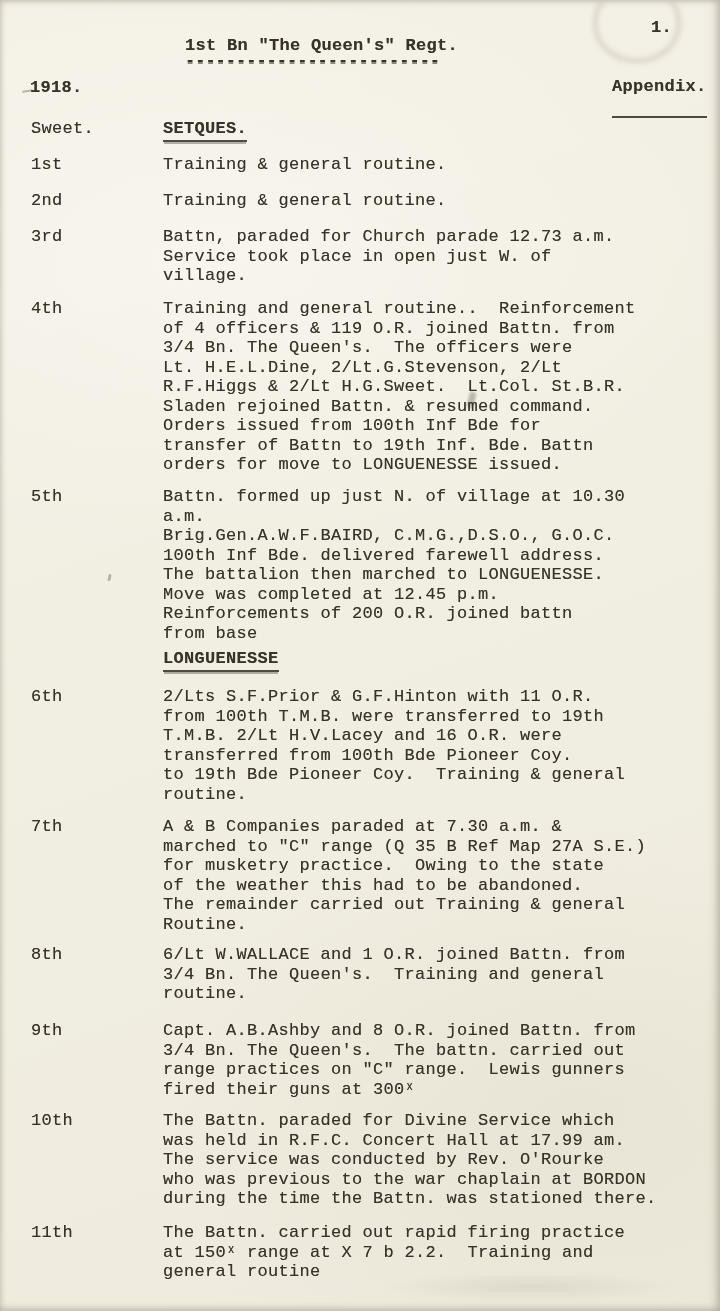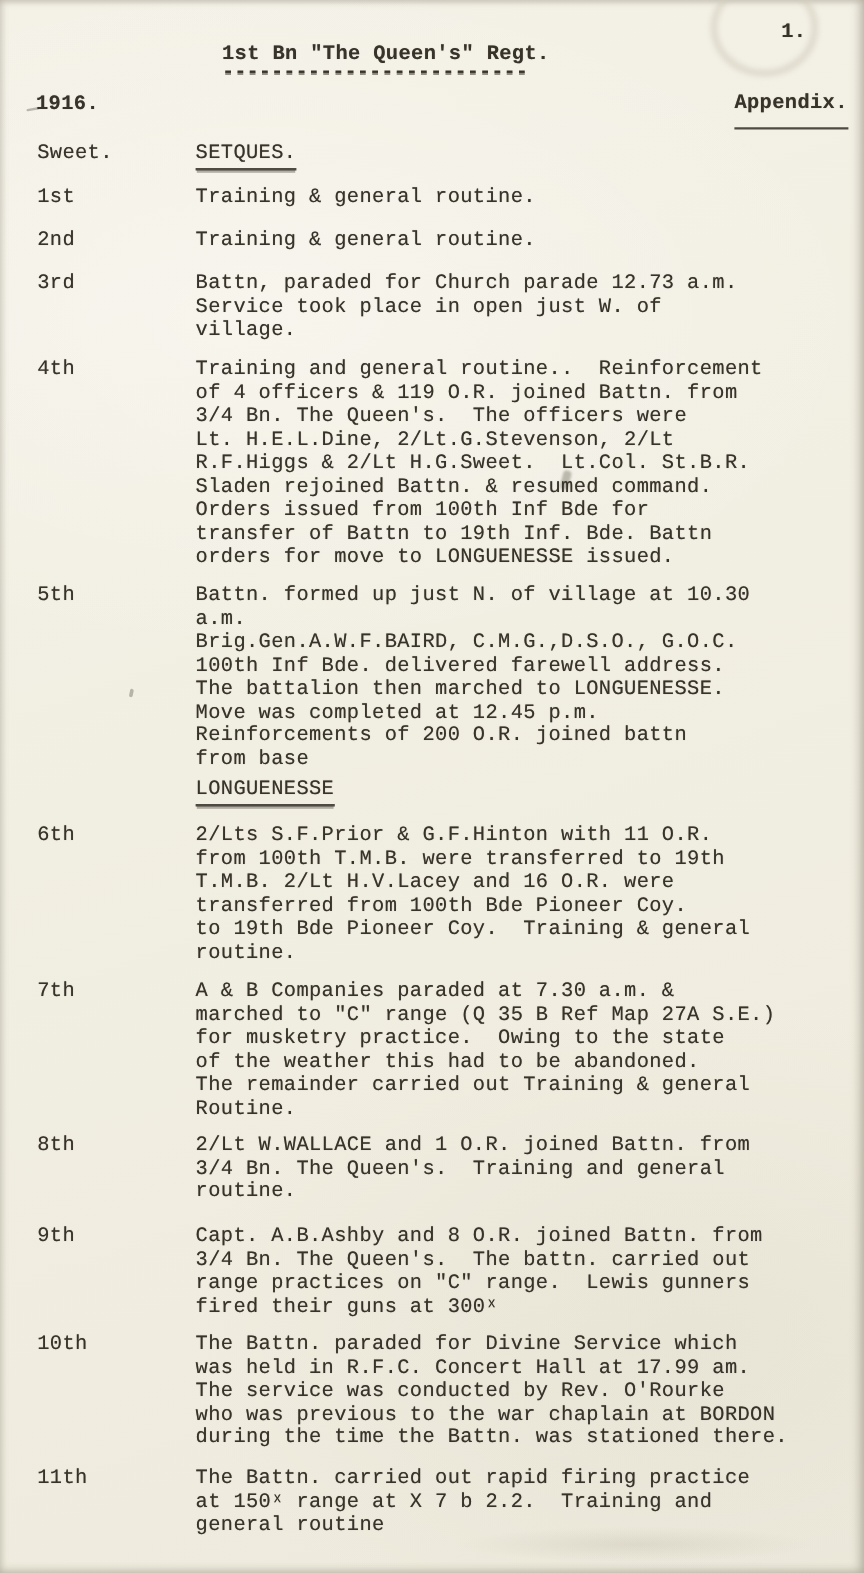--- a/index.html
+++ b/index.html
@@ -26,26 +26,26 @@
     line-height: 19.5px;
     letter-spacing: 0.3px;
     white-space: pre-wrap;
     text-shadow: 0 0 0.6px rgba(56,50,40,0.55);
   }
   .abs { position: absolute; }
   .page-number { left: 651px; top: 18px; font-weight: bold; }
   .doc-title   { left: 185px; top: 36px; font-weight: bold; }
   .title-rule  { left: 185px; top: 51px; font-weight: bold; letter-spacing: 0; text-shadow: 0 2px 0 rgba(56,50,40,0.55); }
   .year        { left: 30px;  top: 78px; font-weight: bold; }
-  .appendix    { left: 612px; top: 77px; font-weight: bold; border-bottom: 2px solid rgba(50,45,36,0.85); padding-bottom: 9px; }
+  .appendix    { left: 612px; top: 77px; font-weight: bold; border-bottom: 2px solid rgba(50,45,36,0.85); padding-bottom: 19px; }
   .entry { position: absolute; left: 0; width: 720px; }
   .entry .date { position: absolute; left: 31px; top: 0; }
   .entry .body { position: absolute; left: 163px; top: 0; width: 540px; }
   .place-heading {
-    font-weight: normal;
+    font-weight: bold;
     display: inline-block;
     border-bottom: 2px solid rgba(50,45,36,0.85);
     padding-bottom: 1px;
     box-shadow: 0 3px 0 -1px rgba(50,45,36,0.35);
     text-align: right;
   }
   
   .mark { position: absolute; pointer-events: none; }
   .pencil-dash { left: 22px; top: 90px; width: 11px; height: 2px; background: rgba(95,90,78,0.40); transform: rotate(-10deg); border-radius: 1px; }
   .speck-apostrophe { left: 108px; top: 574px; width: 3px; height: 7px; background: rgba(90,84,70,0.38); border-radius: 2px; transform: rotate(12deg); }
@@ -60,21 +60,21 @@
 
   <div class="mark stain-ring"></div>
   <div class="mark pencil-dash"></div>
   <div class="mark speck-apostrophe"></div>
   <div class="mark ink-smudge"></div>
   <div class="mark bottom-smudge"></div>
 
   <div class="abs typed page-number">1.</div>
   <div class="abs typed doc-title">1st Bn "The Queen's" Regt.</div>
   <div class="abs typed title-rule">-------------------------</div>
-  <div class="abs typed year">1916.</div>
+  <div class="abs typed year">1918.</div>
   <div class="abs typed appendix">Appendix.</div>
 
   <div class="entry" style="top:119px">
     <div class="typed date">Sweet.</div>
     <div class="typed body"><span class="place-heading">SETQUES.</span></div>
   </div>
 
   <div class="entry" style="top:155px">
     <div class="typed date">1st</div>
     <div class="typed body">Training &amp; general routine.</div>
@@ -136,21 +136,21 @@
     <div class="typed body">A &amp; B Companies paraded at 7.30 a.m. &amp;
 marched to "C" range (Q 35 B Ref Map 27A S.E.)
 for musketry practice.  Owing to the state
 of the weather this had to be abandoned.
 The remainder carried out Training &amp; general
 Routine.</div>
   </div>
 
   <div class="entry" style="top:945px">
     <div class="typed date">8th</div>
-    <div class="typed body">2/Lt W.WALLACE and 1 O.R. joined Battn. from
+    <div class="typed body">6/Lt W.WALLACE and 1 O.R. joined Battn. from
 3/4 Bn. The Queen's.  Training and general
 routine.</div>
   </div>
 
   <div class="entry" style="top:1021px">
     <div class="typed date">9th</div>
     <div class="typed body">Capt. A.B.Ashby and 8 O.R. joined Battn. from
 3/4 Bn. The Queen's.  The battn. carried out
 range practices on "C" range.  Lewis gunners
 fired their guns at 300ˣ</div>

